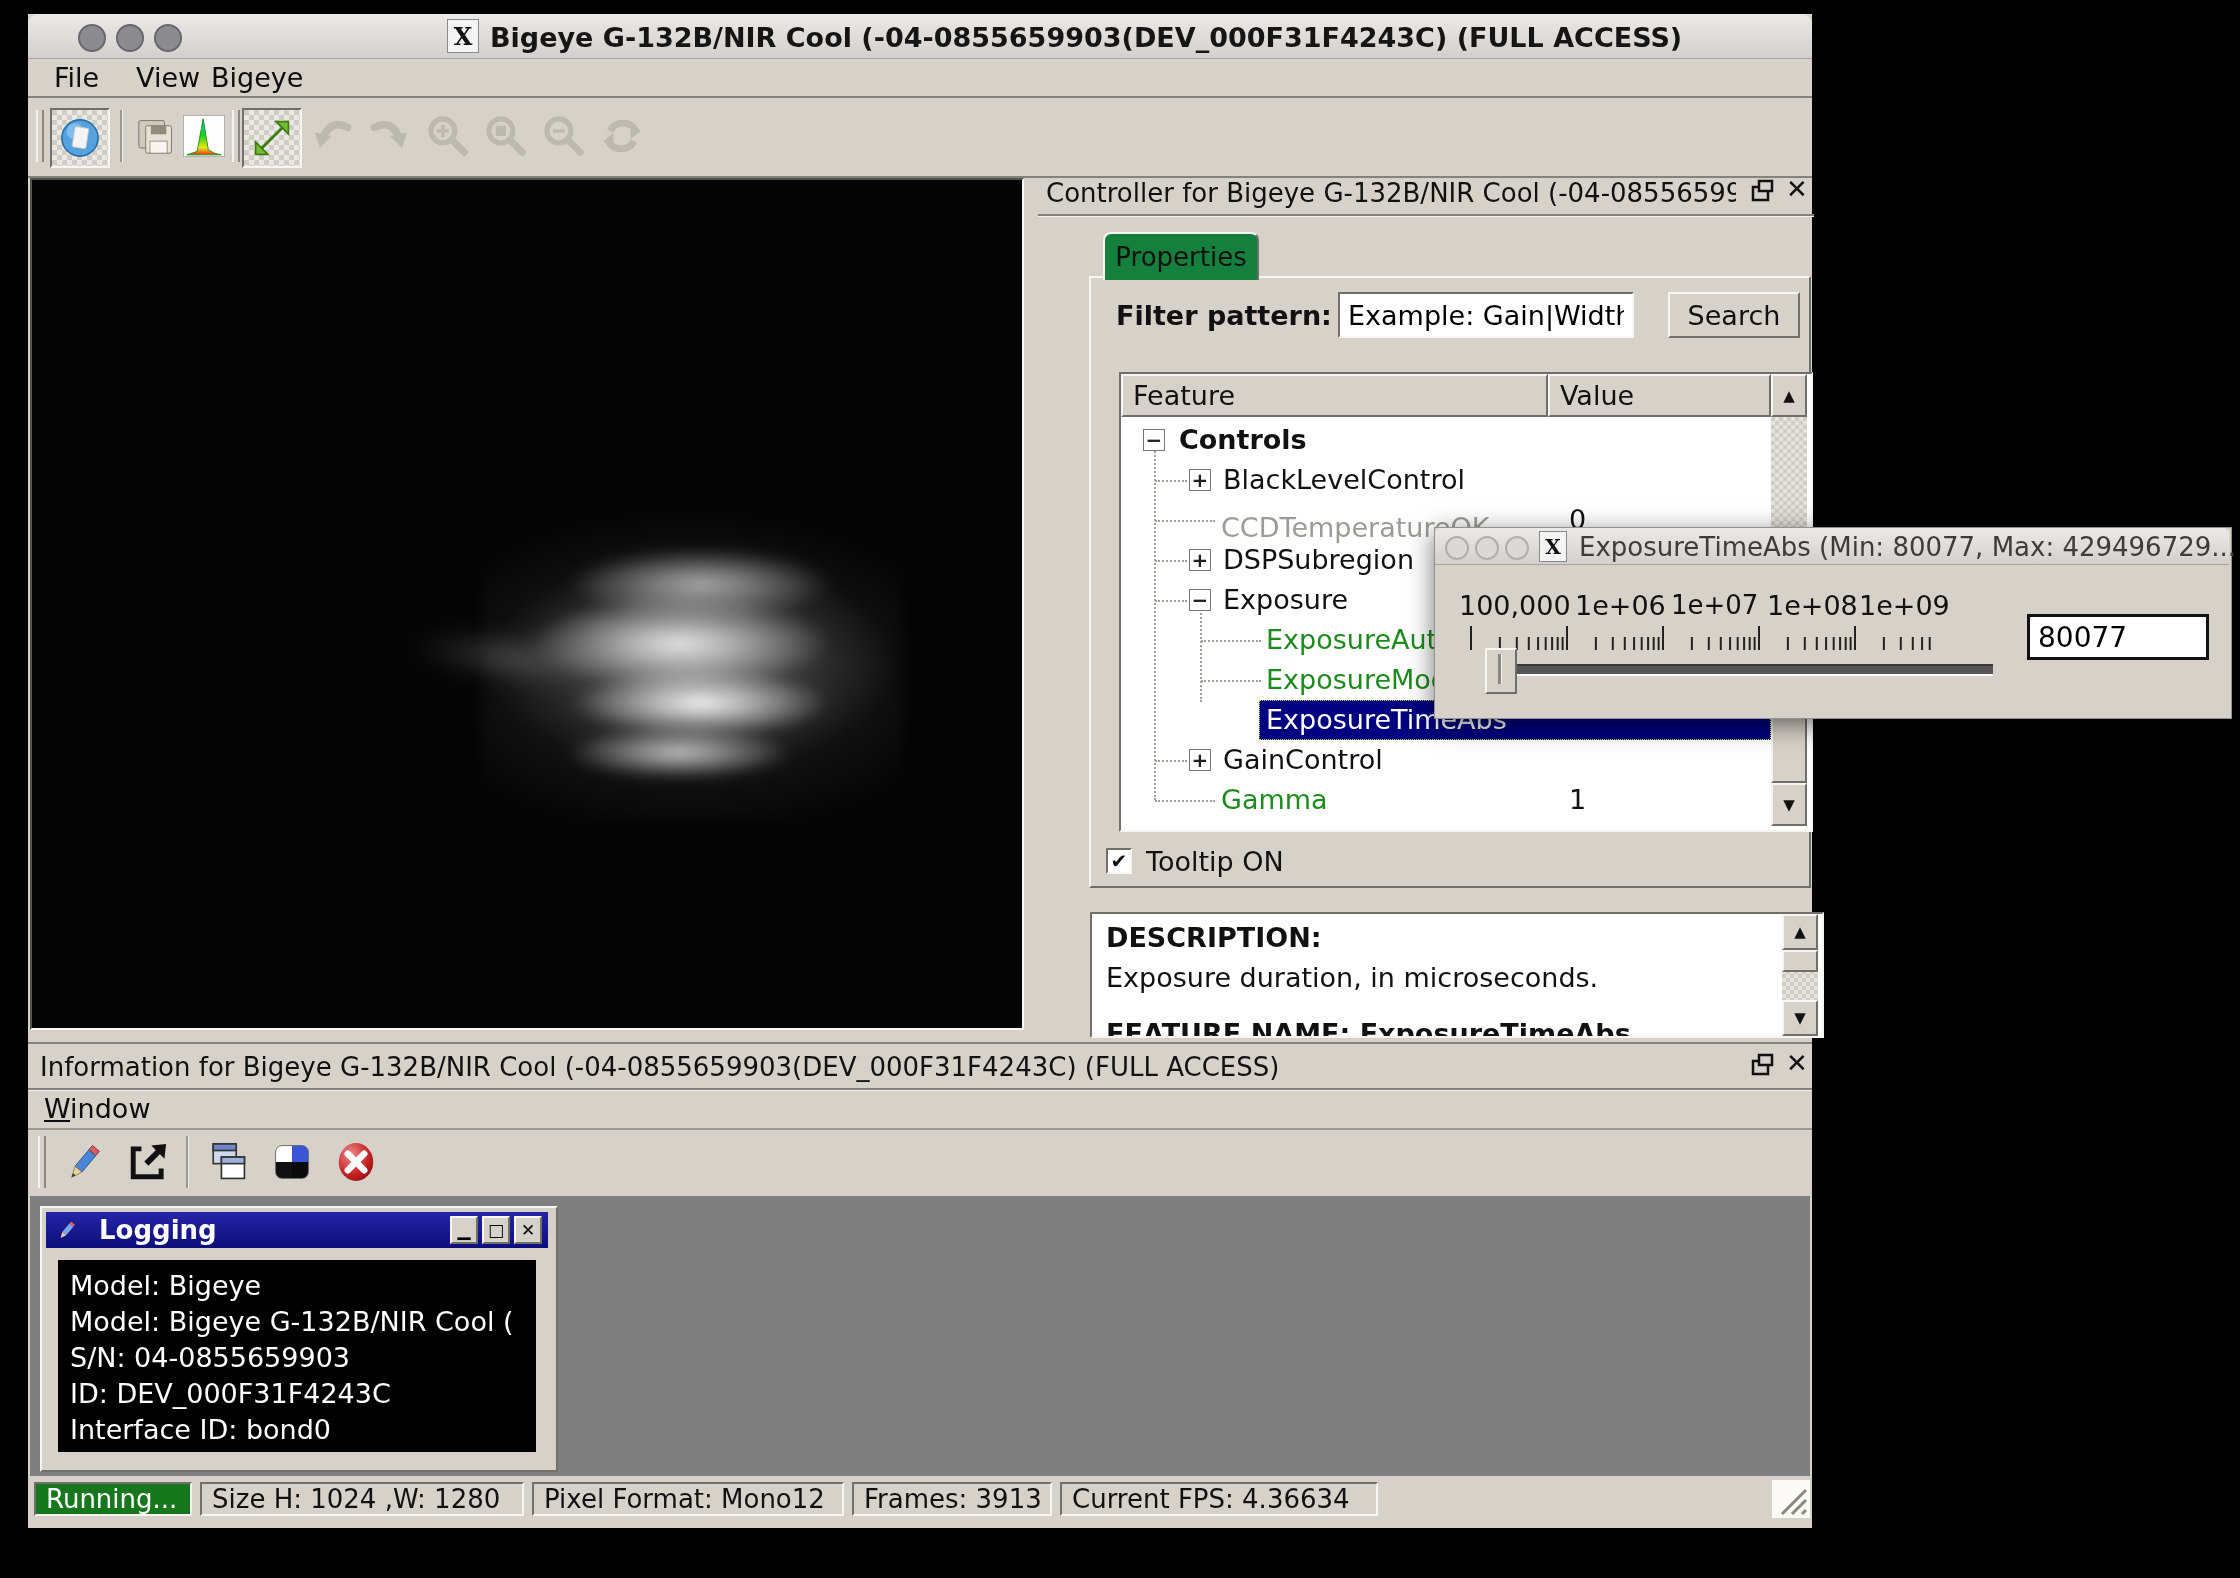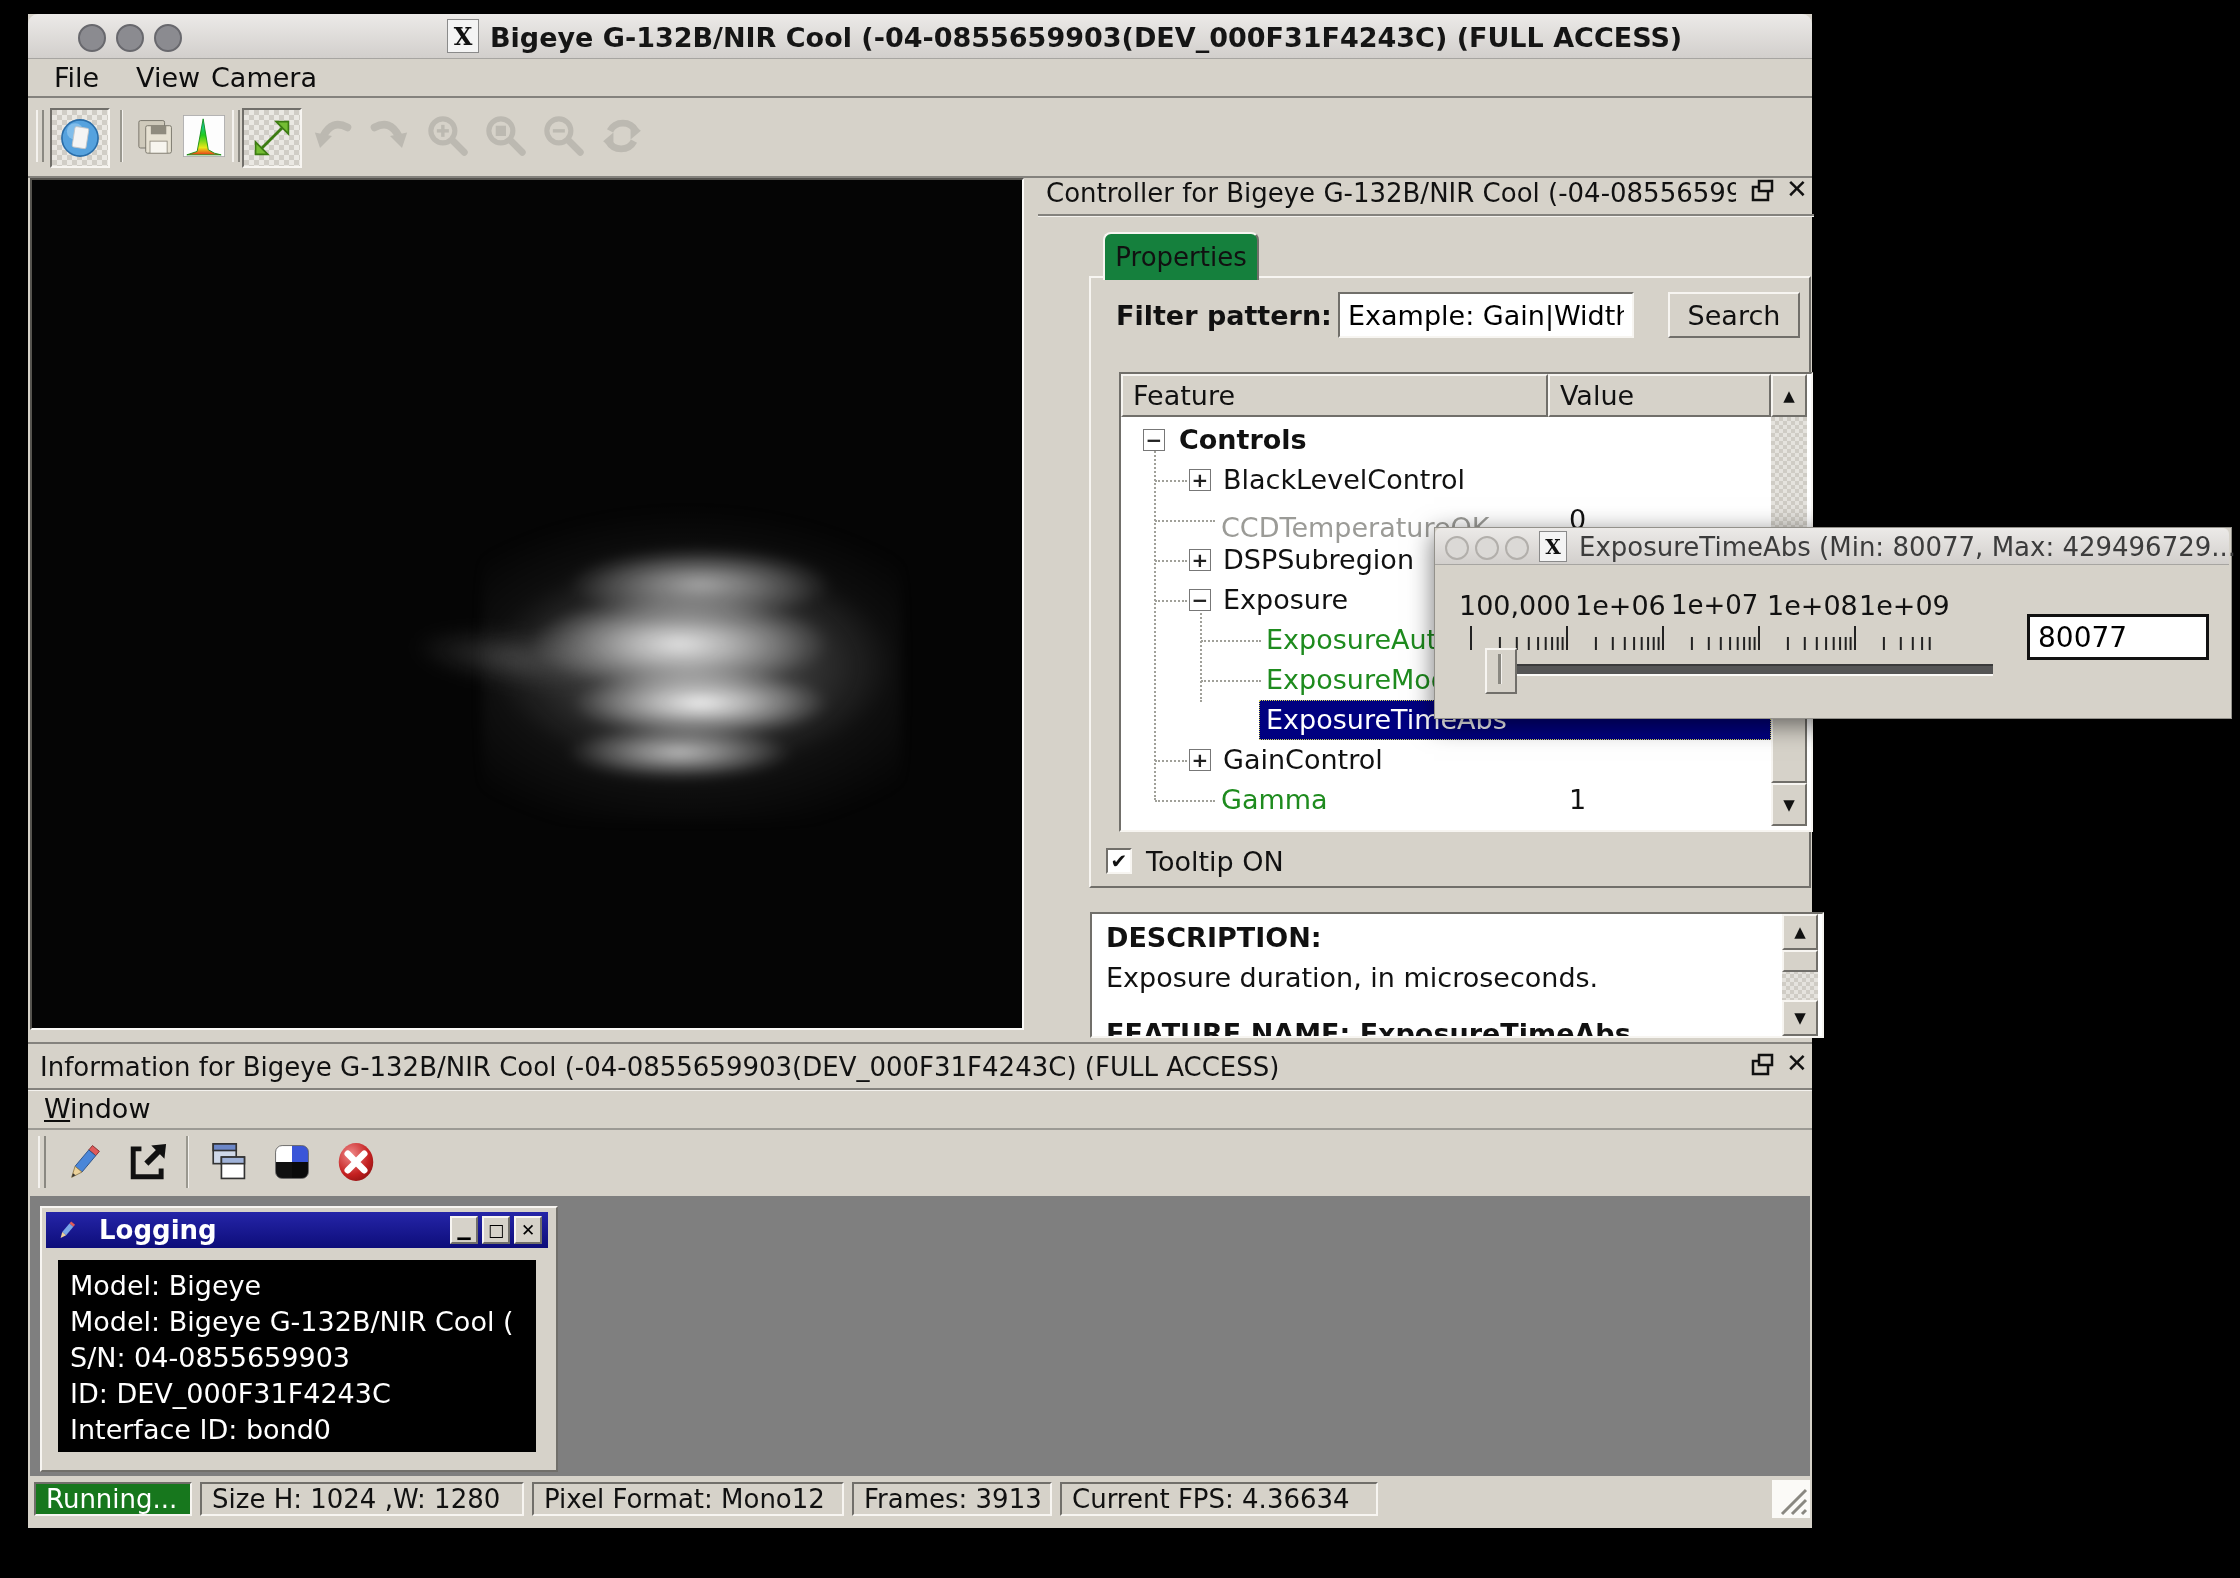--- a/index.html
+++ b/index.html
@@ -83,21 +83,21 @@
     <span class="abs traffic" style="left:50px;top:10px;"></span>
     <span class="abs traffic" style="left:88px;top:10px;"></span>
     <span class="abs traffic" style="left:126px;top:10px;"></span>
     <span class="abs x11" style="left:419px;top:5px;">X</span>
     <span class="abs wtitle" style="left:462px;top:8px;">Bigeye G-132B/NIR Cool (-04-0855659903(DEV_000F31F4243C) (FULL ACCESS)</span>
   </div>
 
   <div class="abs" style="left:0;top:44px;width:1784px;height:38px;border-bottom:2px solid #84827d;">
     <span class="abs menu-item" style="left:26px;top:4px;">File</span>
     <span class="abs menu-item" style="left:108px;top:4px;text-align:center;">View</span>
-    <span class="abs menu-item" style="left:183px;top:4px;">Camera</span>
+    <span class="abs menu-item" style="left:183px;top:4px;">Bigeye</span>
   </div>
 
   <div class="abs tb" style="left:0;top:84px;width:1784px;height:78px;border-bottom:2px solid #84827d;">
     <div class="abs handle" style="left:8px;top:12px;"></div>
 
     <div class="abs tbtn pressed" style="left:22px;top:10px;">
       <svg width="46" height="46" viewBox="0 0 56 56">
         <circle cx="28" cy="28" r="22" fill="#56a2de" stroke="#2a6da8" stroke-width="2"></circle>
         <circle cx="22" cy="20" r="10" fill="#8cc4ec" opacity="0.8"></circle>
         <rect x="20" y="15" width="17" height="25" rx="2" fill="#f4f4f4" stroke="#c4c4c4" transform="rotate(9 28 28)"></rect>

